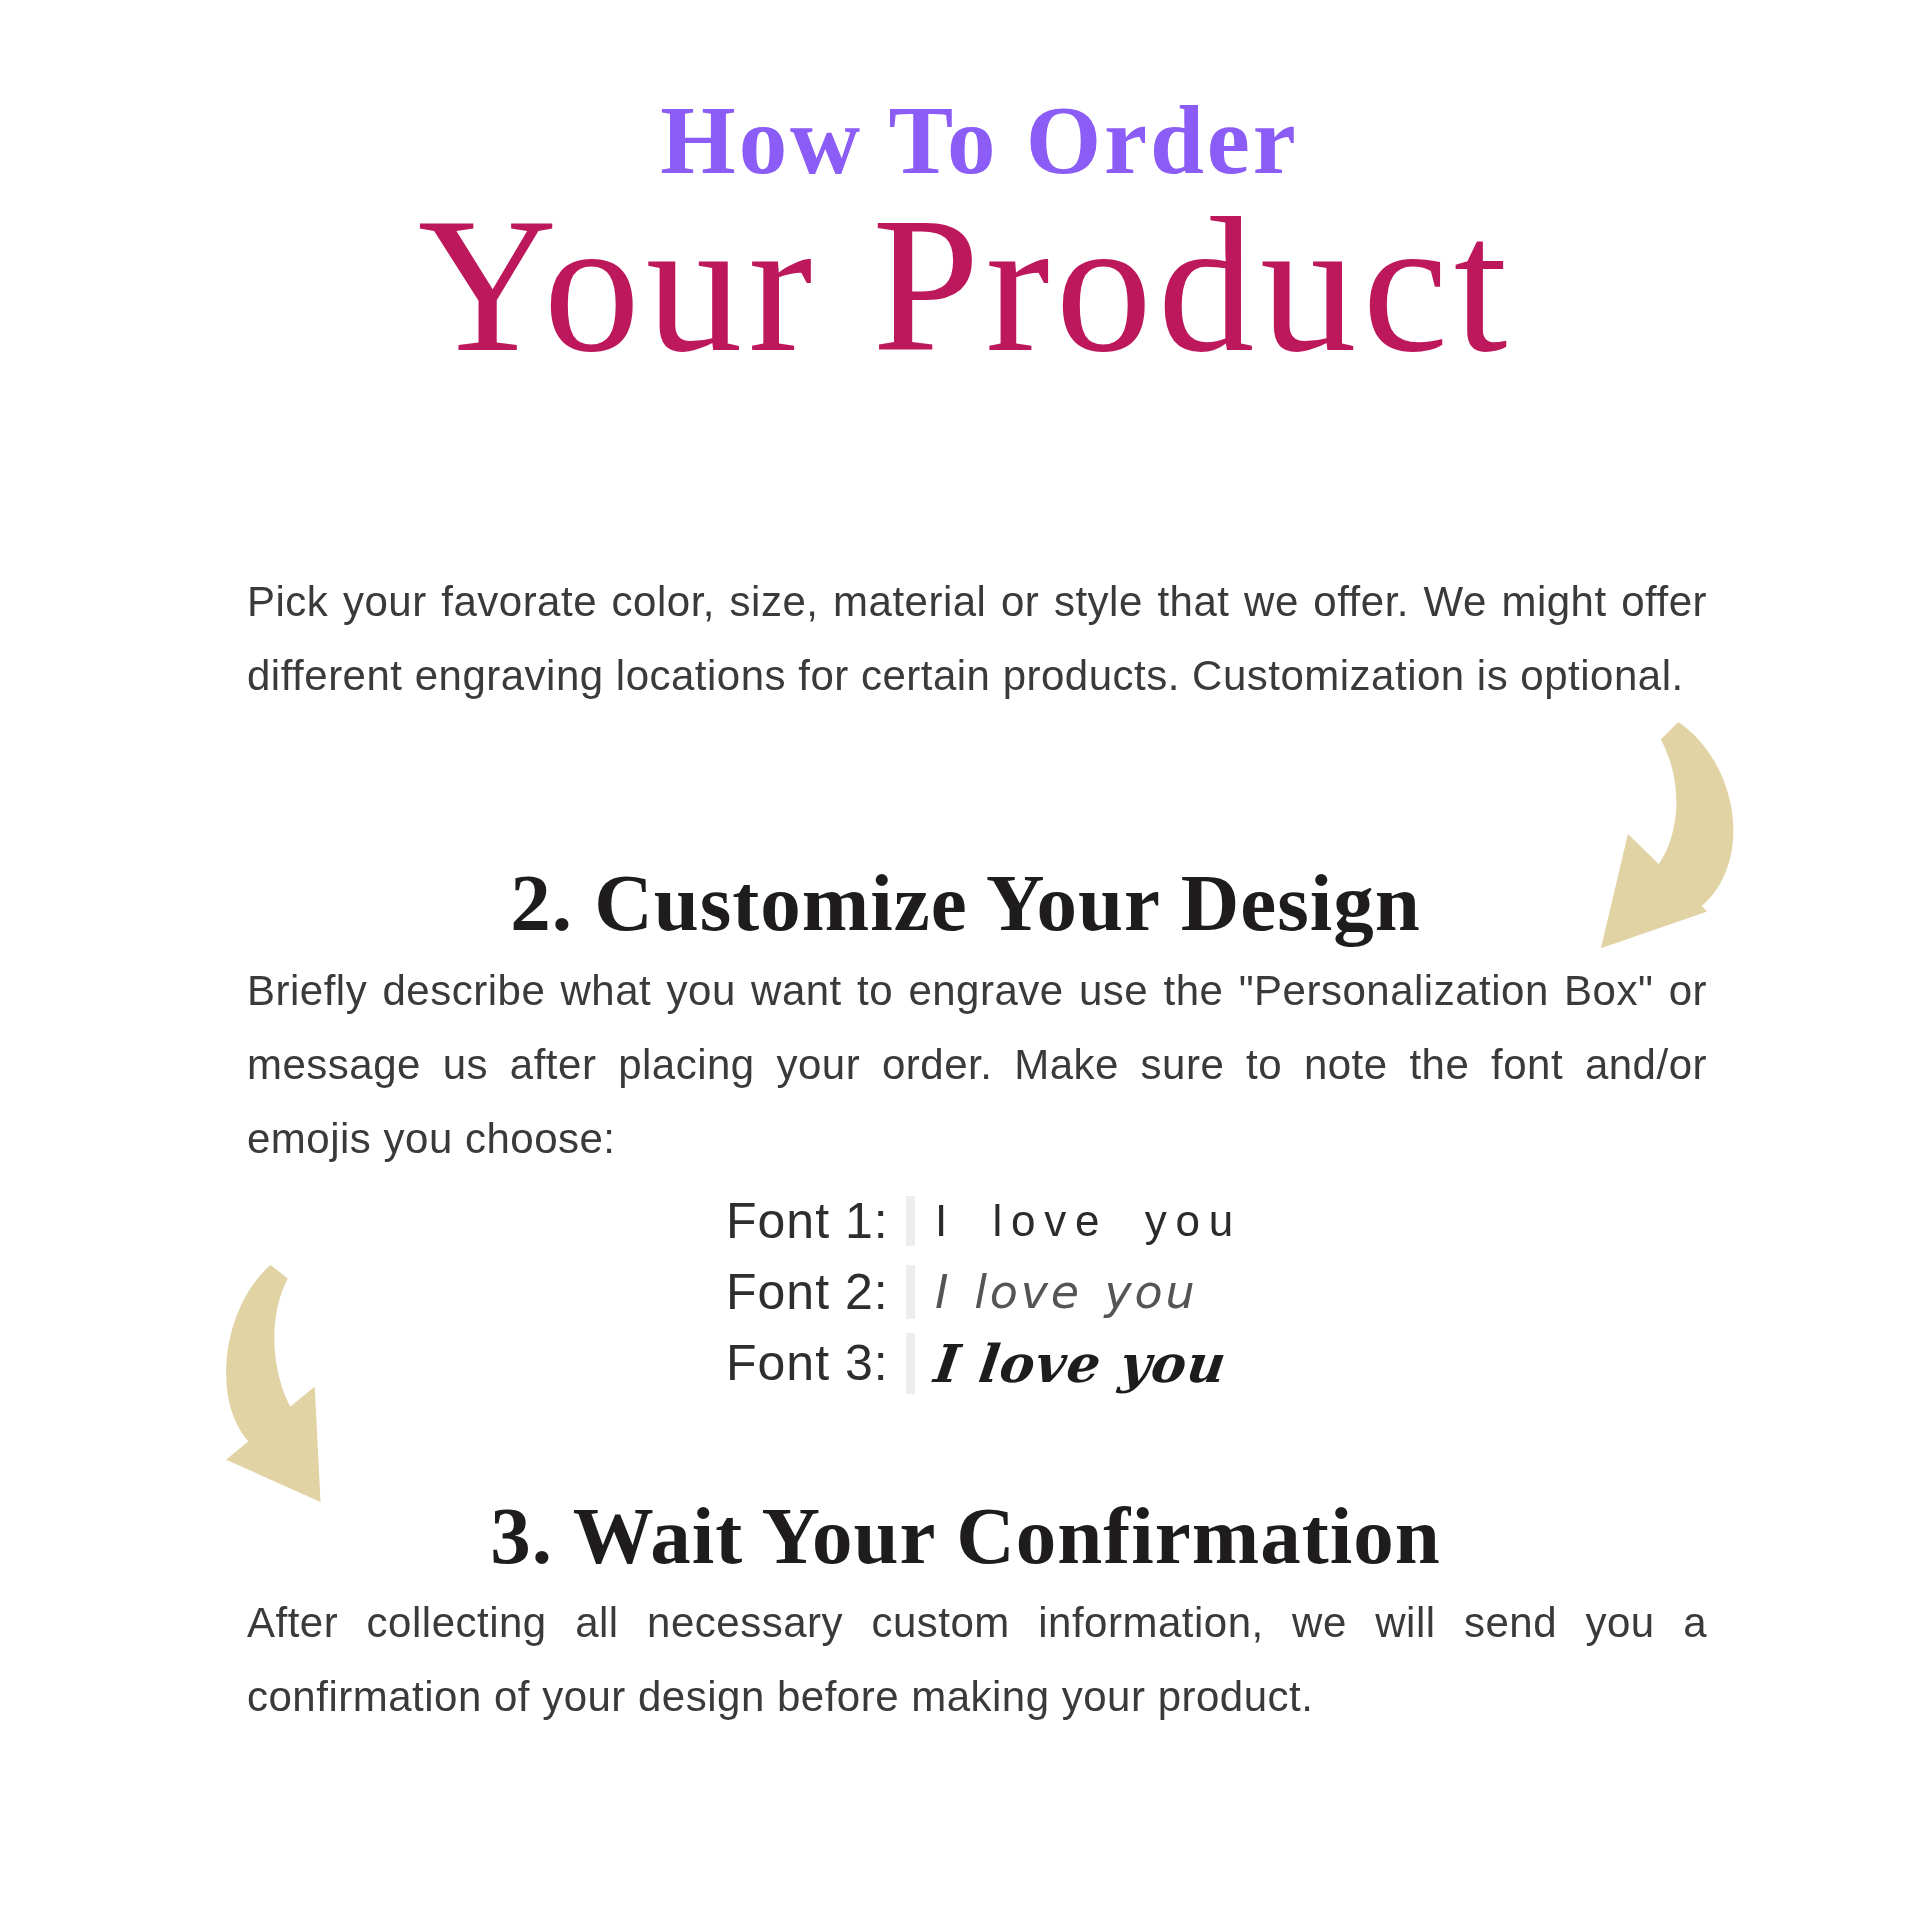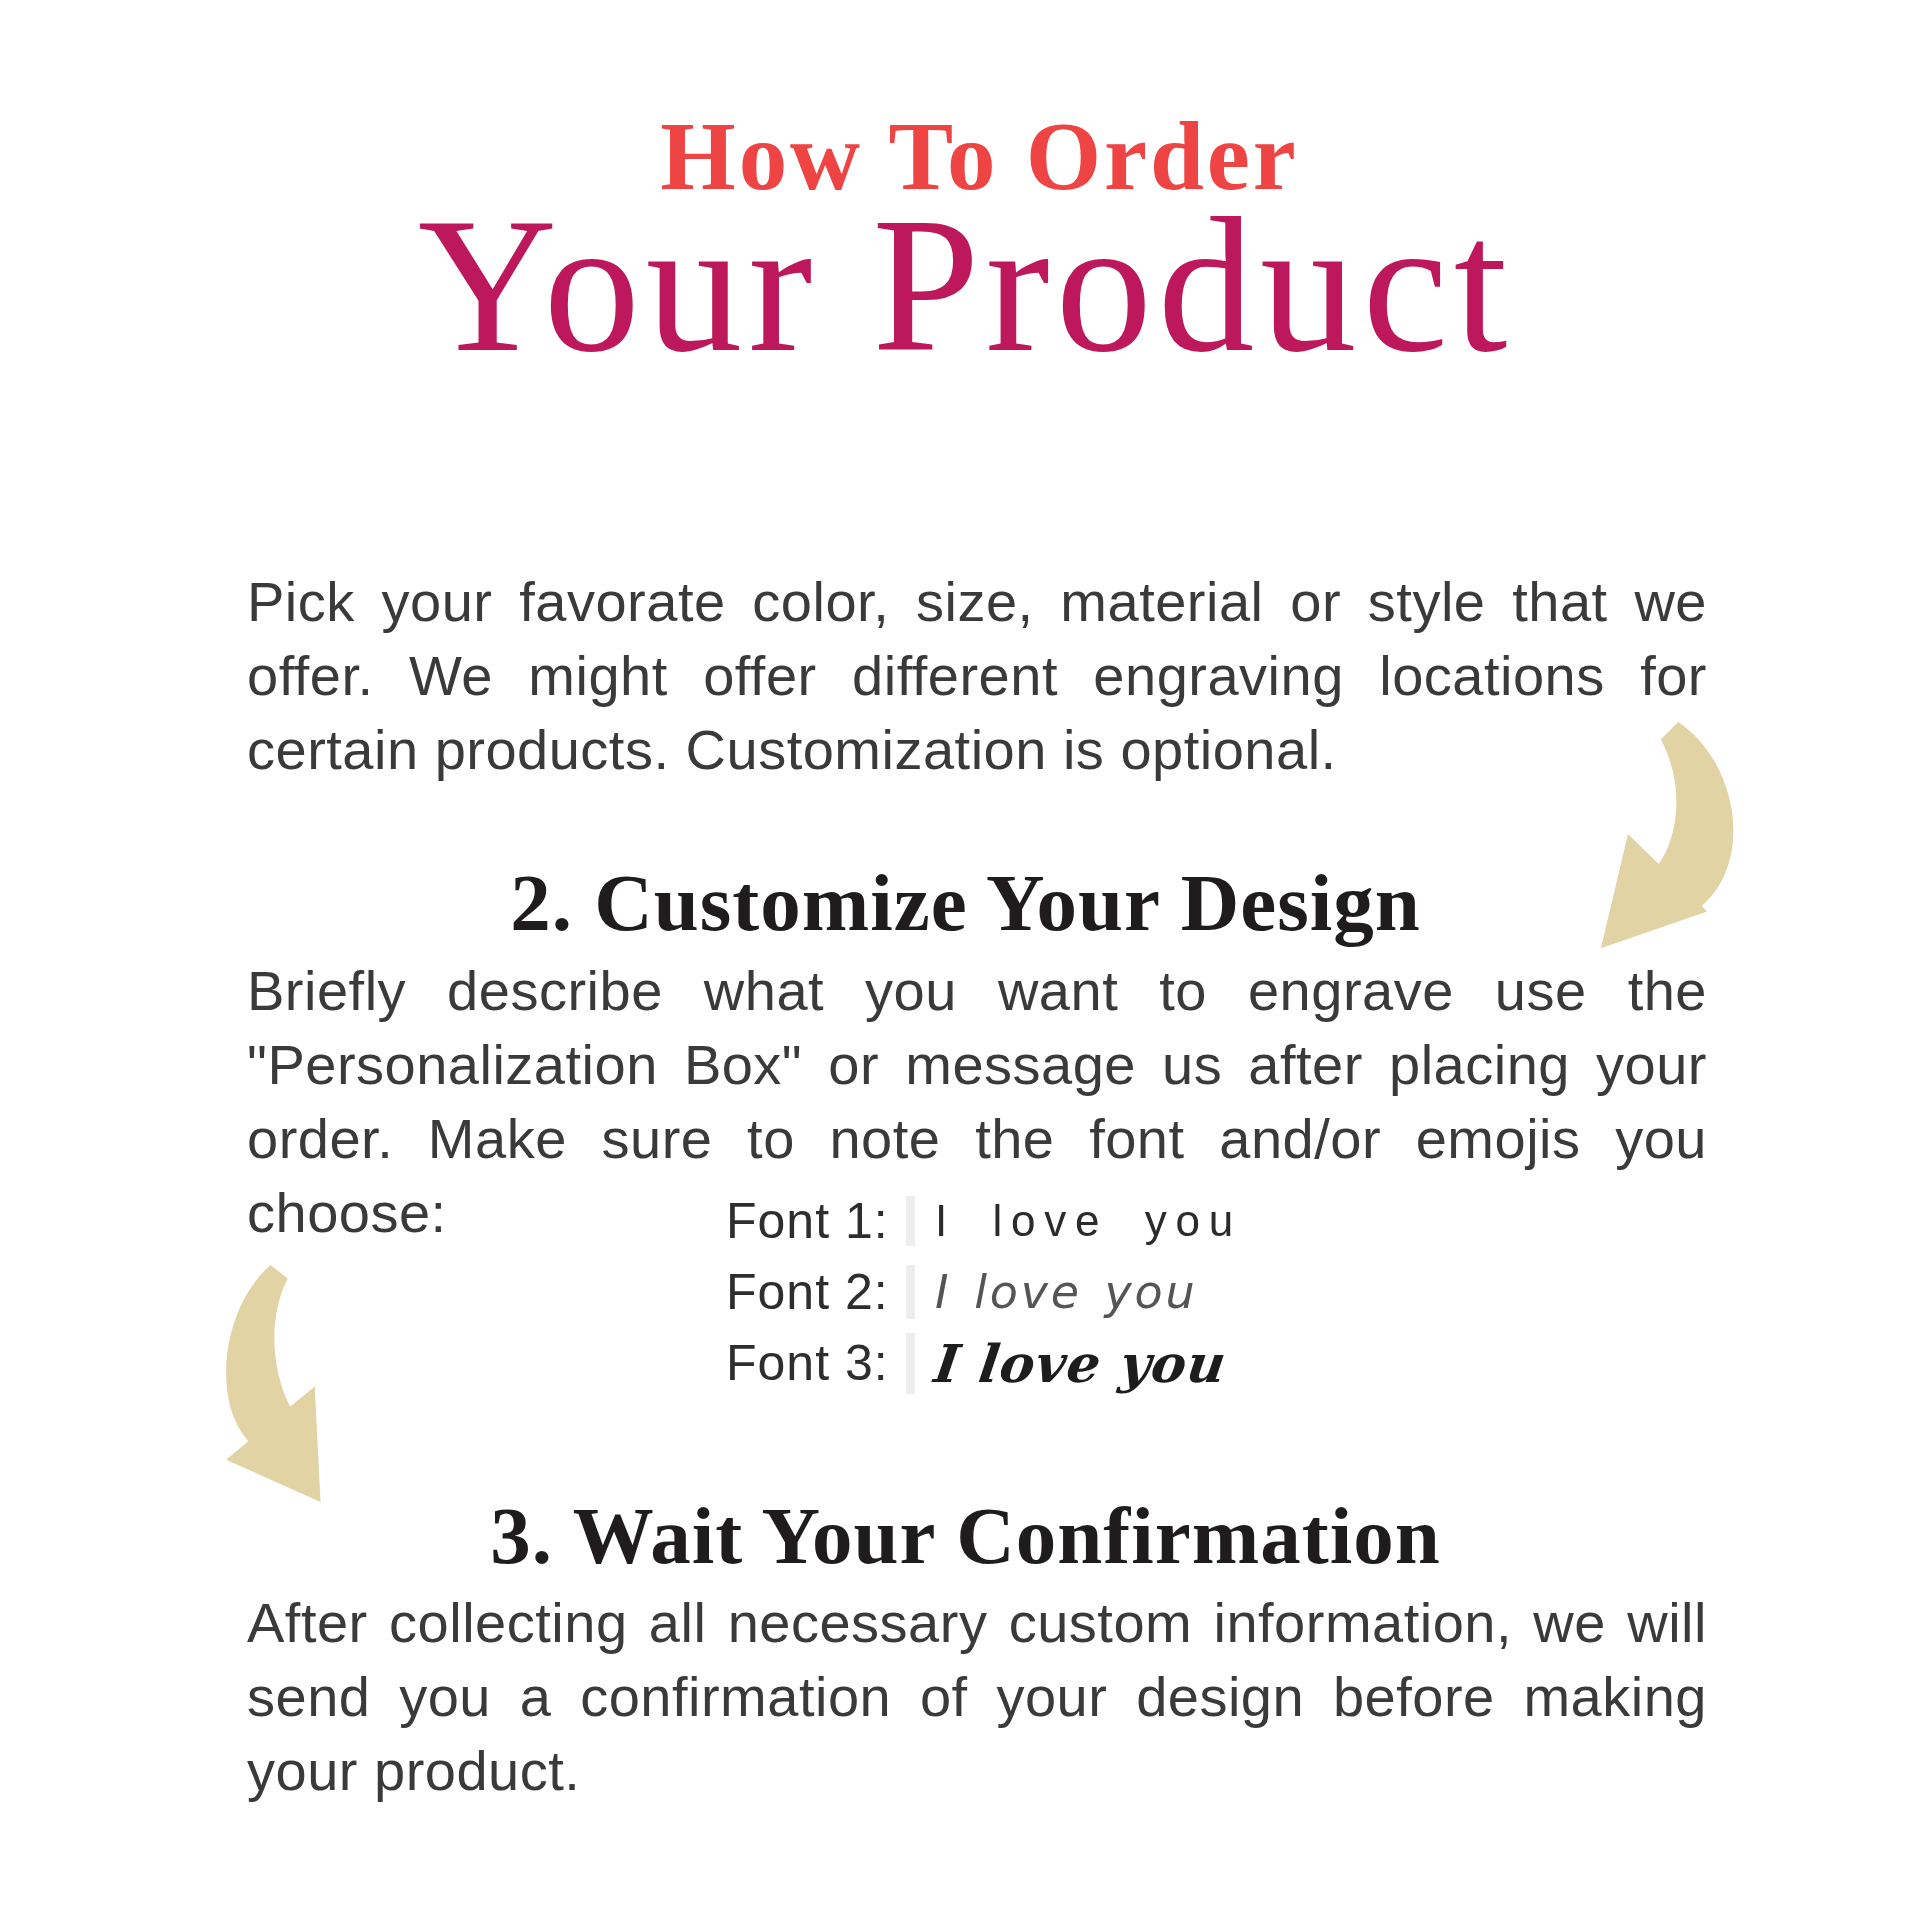--- a/index.html
+++ b/index.html
@@ -7,28 +7,28 @@
   .page {
     position: relative;
     width: 1931px;
     height: 1931px;
     background: #ffffff;
     font-family: "Liberation Sans", sans-serif;
     overflow: hidden;
   }
   .title {
     position: absolute;
-    top: 108px; left: 0; width: 100%;
+    top: 92px; left: 0; width: 100%;
     text-align: center;
     font-family: "Liberation Serif", serif;
     font-weight: 700;
     font-size: 97px;
     line-height: 1;
     letter-spacing: 2.9px;
-    color: #ef4444;
+    color: #8b5cf6;
     padding-left: 28px;
   }
   .subtitle {
     position: absolute;
     top: 189px; left: 0; width: 100%;
     text-align: center;
     font-family: "Liberation Serif", serif;
     font-weight: 400;
     font-size: 193px;
     line-height: 1;
@@ -45,21 +45,21 @@
     line-height: 1;
     letter-spacing: 1px;
     color: #1f1c1d;
   }
   .heading-1 { top: 469px; }
   .heading-2 { top: 863px; }
   .heading-3 { top: 1496px; }
   .body-text {
     position: absolute;
     left: 247px; width: 1460px;
-    font-size: 56px;
+    font-size: 42px;
     line-height: 74px;
     color: #3a3a3a;
     text-align: justify;
     letter-spacing: 0.5px;
   }
   .body-1 { top: 565px; }
   .body-2 { top: 954px; }
   .body-3 { top: 1586px; }
   .font-samples {
     position: absolute;

